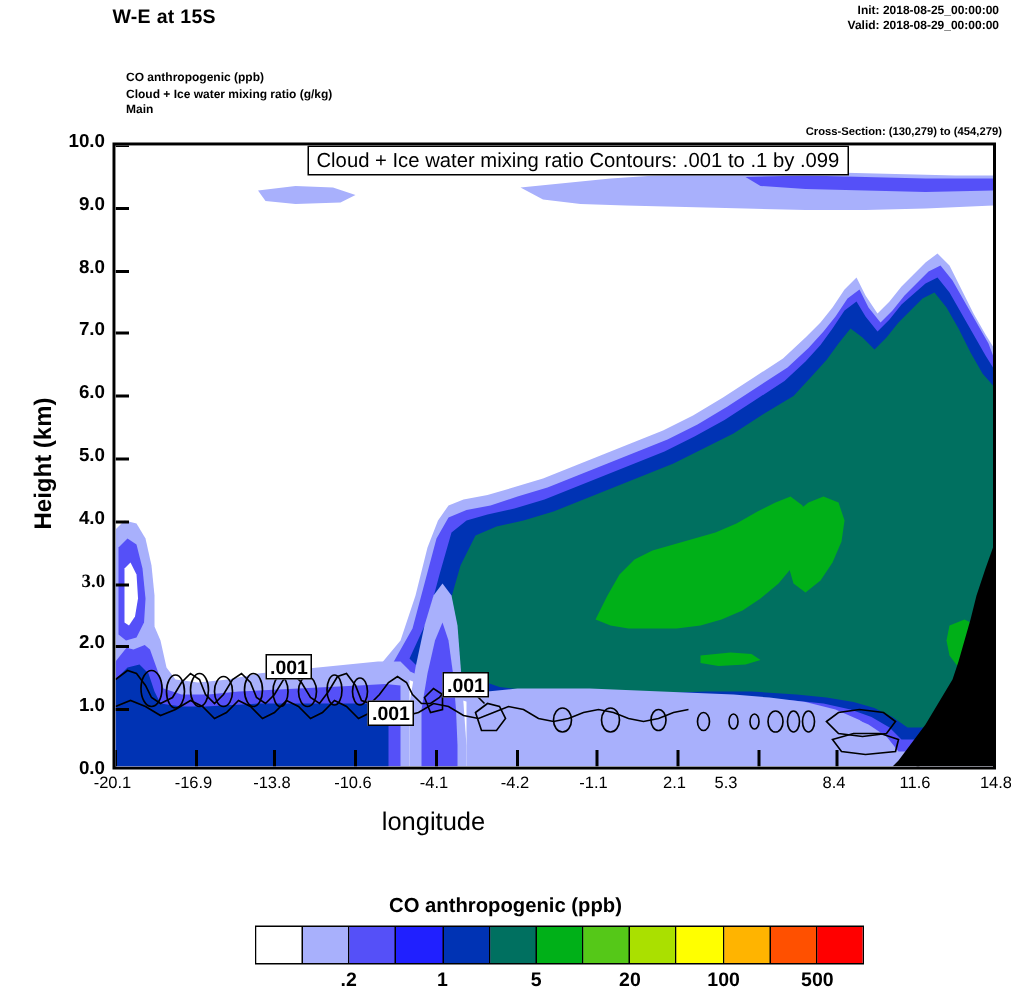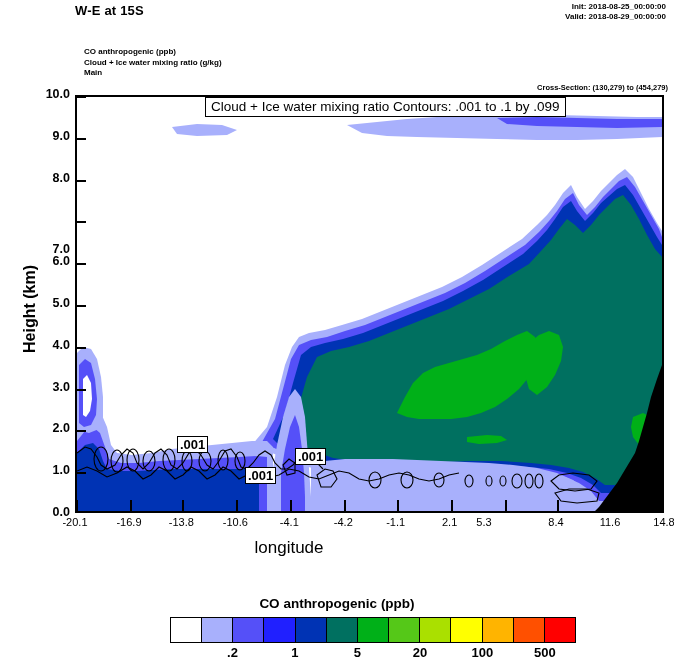--- a/index.html
+++ b/index.html
@@ -248,25 +248,25 @@
       <div style="position: absolute; left: 0px; width: 9px; height: 2px; background: rgb(0, 0, 0); top: -1px; z-index: 5;"></div>
     </div>
 </div>
 
 <div class="abs" id="contour-title-box">Cloud + Ice water mixing ratio Contours: .001 to .1 by .099</div>
 
 <div class="abs" id="ylabels">
     <div class="abs ytick-label" style="top: 410px;">0.0</div>
     <div class="abs ytick-label" style="top: 368.2px;">1.0</div>
     <div class="abs ytick-label" style="top: 326.4px;">2.0</div>
-    <div class="abs ytick-label" style="top: 284.6px;">3.0</div>
+    <div class="abs ytick-label" style="top: 284.6px; font-family: Liberation Serif, serif;">3.0</div>
     <div class="abs ytick-label" style="top: 242.8px;">4.0</div>
     <div class="abs ytick-label" style="top: 201px;">5.0</div>
     <div class="abs ytick-label" style="top: 159.2px;">6.0</div>
-    <div class="abs ytick-label" style="top: 117.4px; margin-top: 30px;">7.0</div>
+    <div class="abs ytick-label" style="top: 117.4px;">7.0</div>
     <div class="abs ytick-label" style="top: 75.6px;">8.0</div>
     <div class="abs ytick-label" style="top: 33.8px;">9.0</div>
     <div class="abs ytick-label" style="top: -8px;">10.0</div>
   </div>
 <div class="abs" id="xlabels">
     <div class="abs xtick-label" style="left: 52px; top: 0px;">-20.1</div>
     <div class="abs xtick-label" style="left: 106.006px; top: 0px;">-16.9</div>
     <div class="abs xtick-label" style="left: 158.324px; top: 0px;">-13.8</div>
     <div class="abs xtick-label" style="left: 212.33px; top: 0px;">-10.6</div>
     <div class="abs xtick-label" style="left: 266.335px; top: 0px;">-4.1</div>

